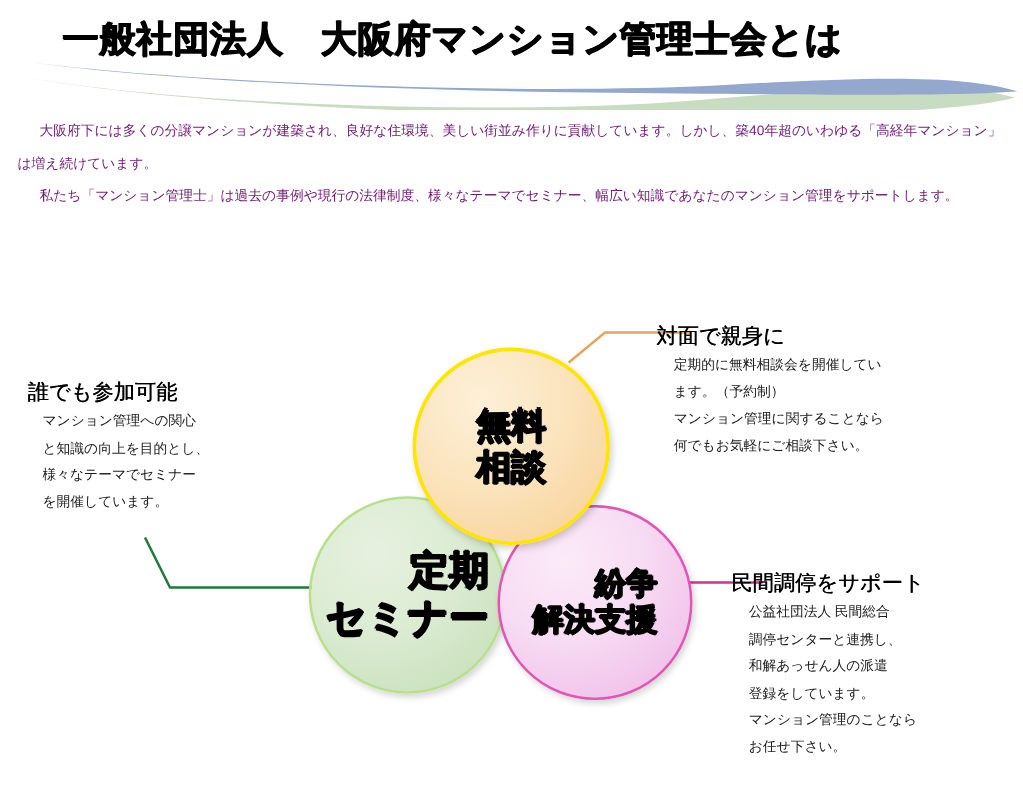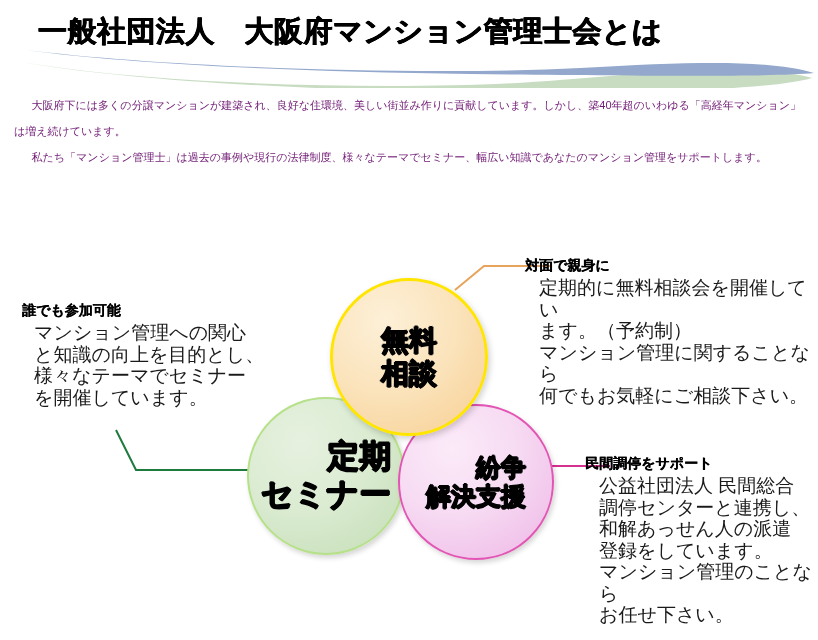--- a/index.html
+++ b/index.html
@@ -20,21 +20,21 @@
 
   
   #header-block {
     position: absolute;
     left: 0; top: 0;
     width: 818px;
     height: 88px;
   }
   #page-title {
     position: absolute;
-    left: 38px;
+    left: 50px;
     top: 12px;
     font-size: 29px;
     font-weight: bold;
     letter-spacing: 0.5px;
     color: #000000;
     white-space: nowrap;
     text-shadow: 0.6px 0 0 #000, -0.6px 0 0 #000, 0 0.4px 0 #000;
   }
   #title-wave {
     position: absolute;
@@ -121,34 +121,35 @@
     font-size: 28px;
     z-index: 3;
   }
 
   
   .callout {
     position: absolute;
     z-index: 4;
   }
   .callout-title {
-    font-size: 14px;
-    font-weight: bold;
+    font-size: 17px;
+    font-weight: normal;
     color: #000000;
     margin: 0 0 2px 0;
     white-space: nowrap;
     text-shadow: 0.4px 0 0 #000;
   }
   .callout-body {
-    font-size: 19px;
+    font-size: 11px;
     line-height: 21.5px;
     color: #1a1a1a;
     margin: 0;
     padding-left: 14px;
     white-space: pre-line;
+    font-family: Liberation Serif, serif;
   }
 
   #callout-seminar { left: 22px; top: 62px; width: 250px; }
   #callout-seminar .callout-body { padding-left: 12px; }
   #callout-consult { left: 525px; top: 17px; width: 285px; }
   #callout-dispute { left: 585px; top: 215px; width: 235px; }
 </style>
 </head>
 <body>
 

